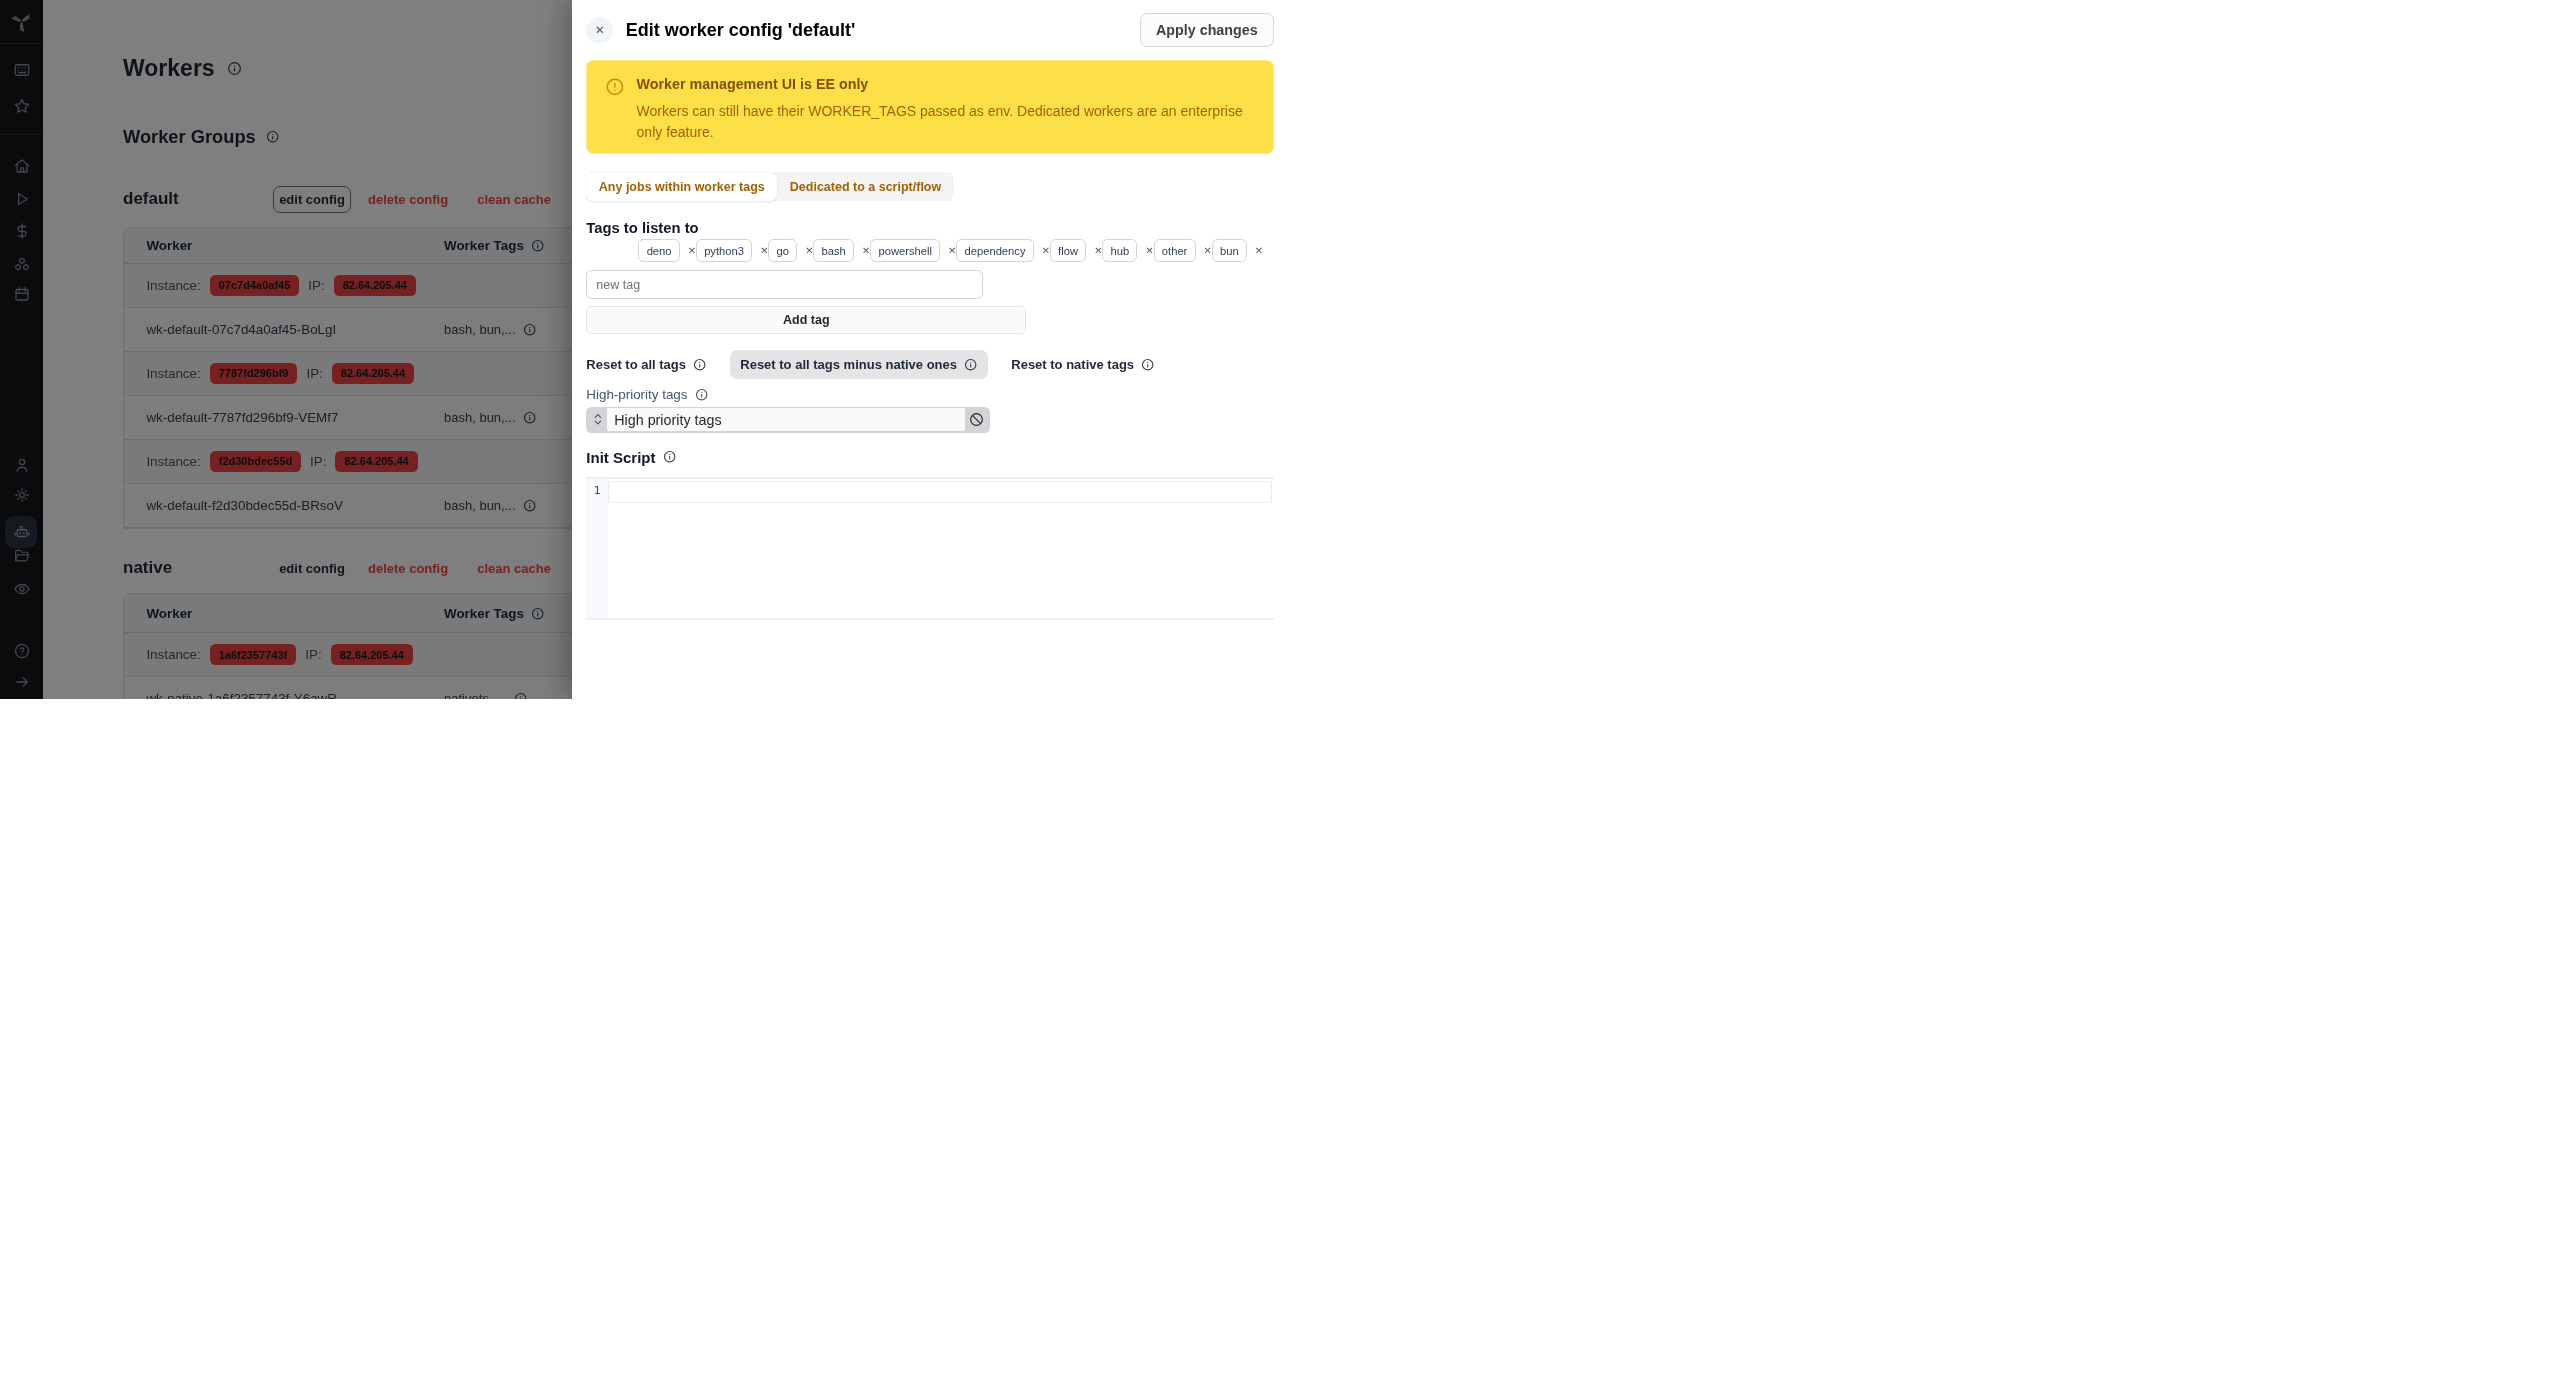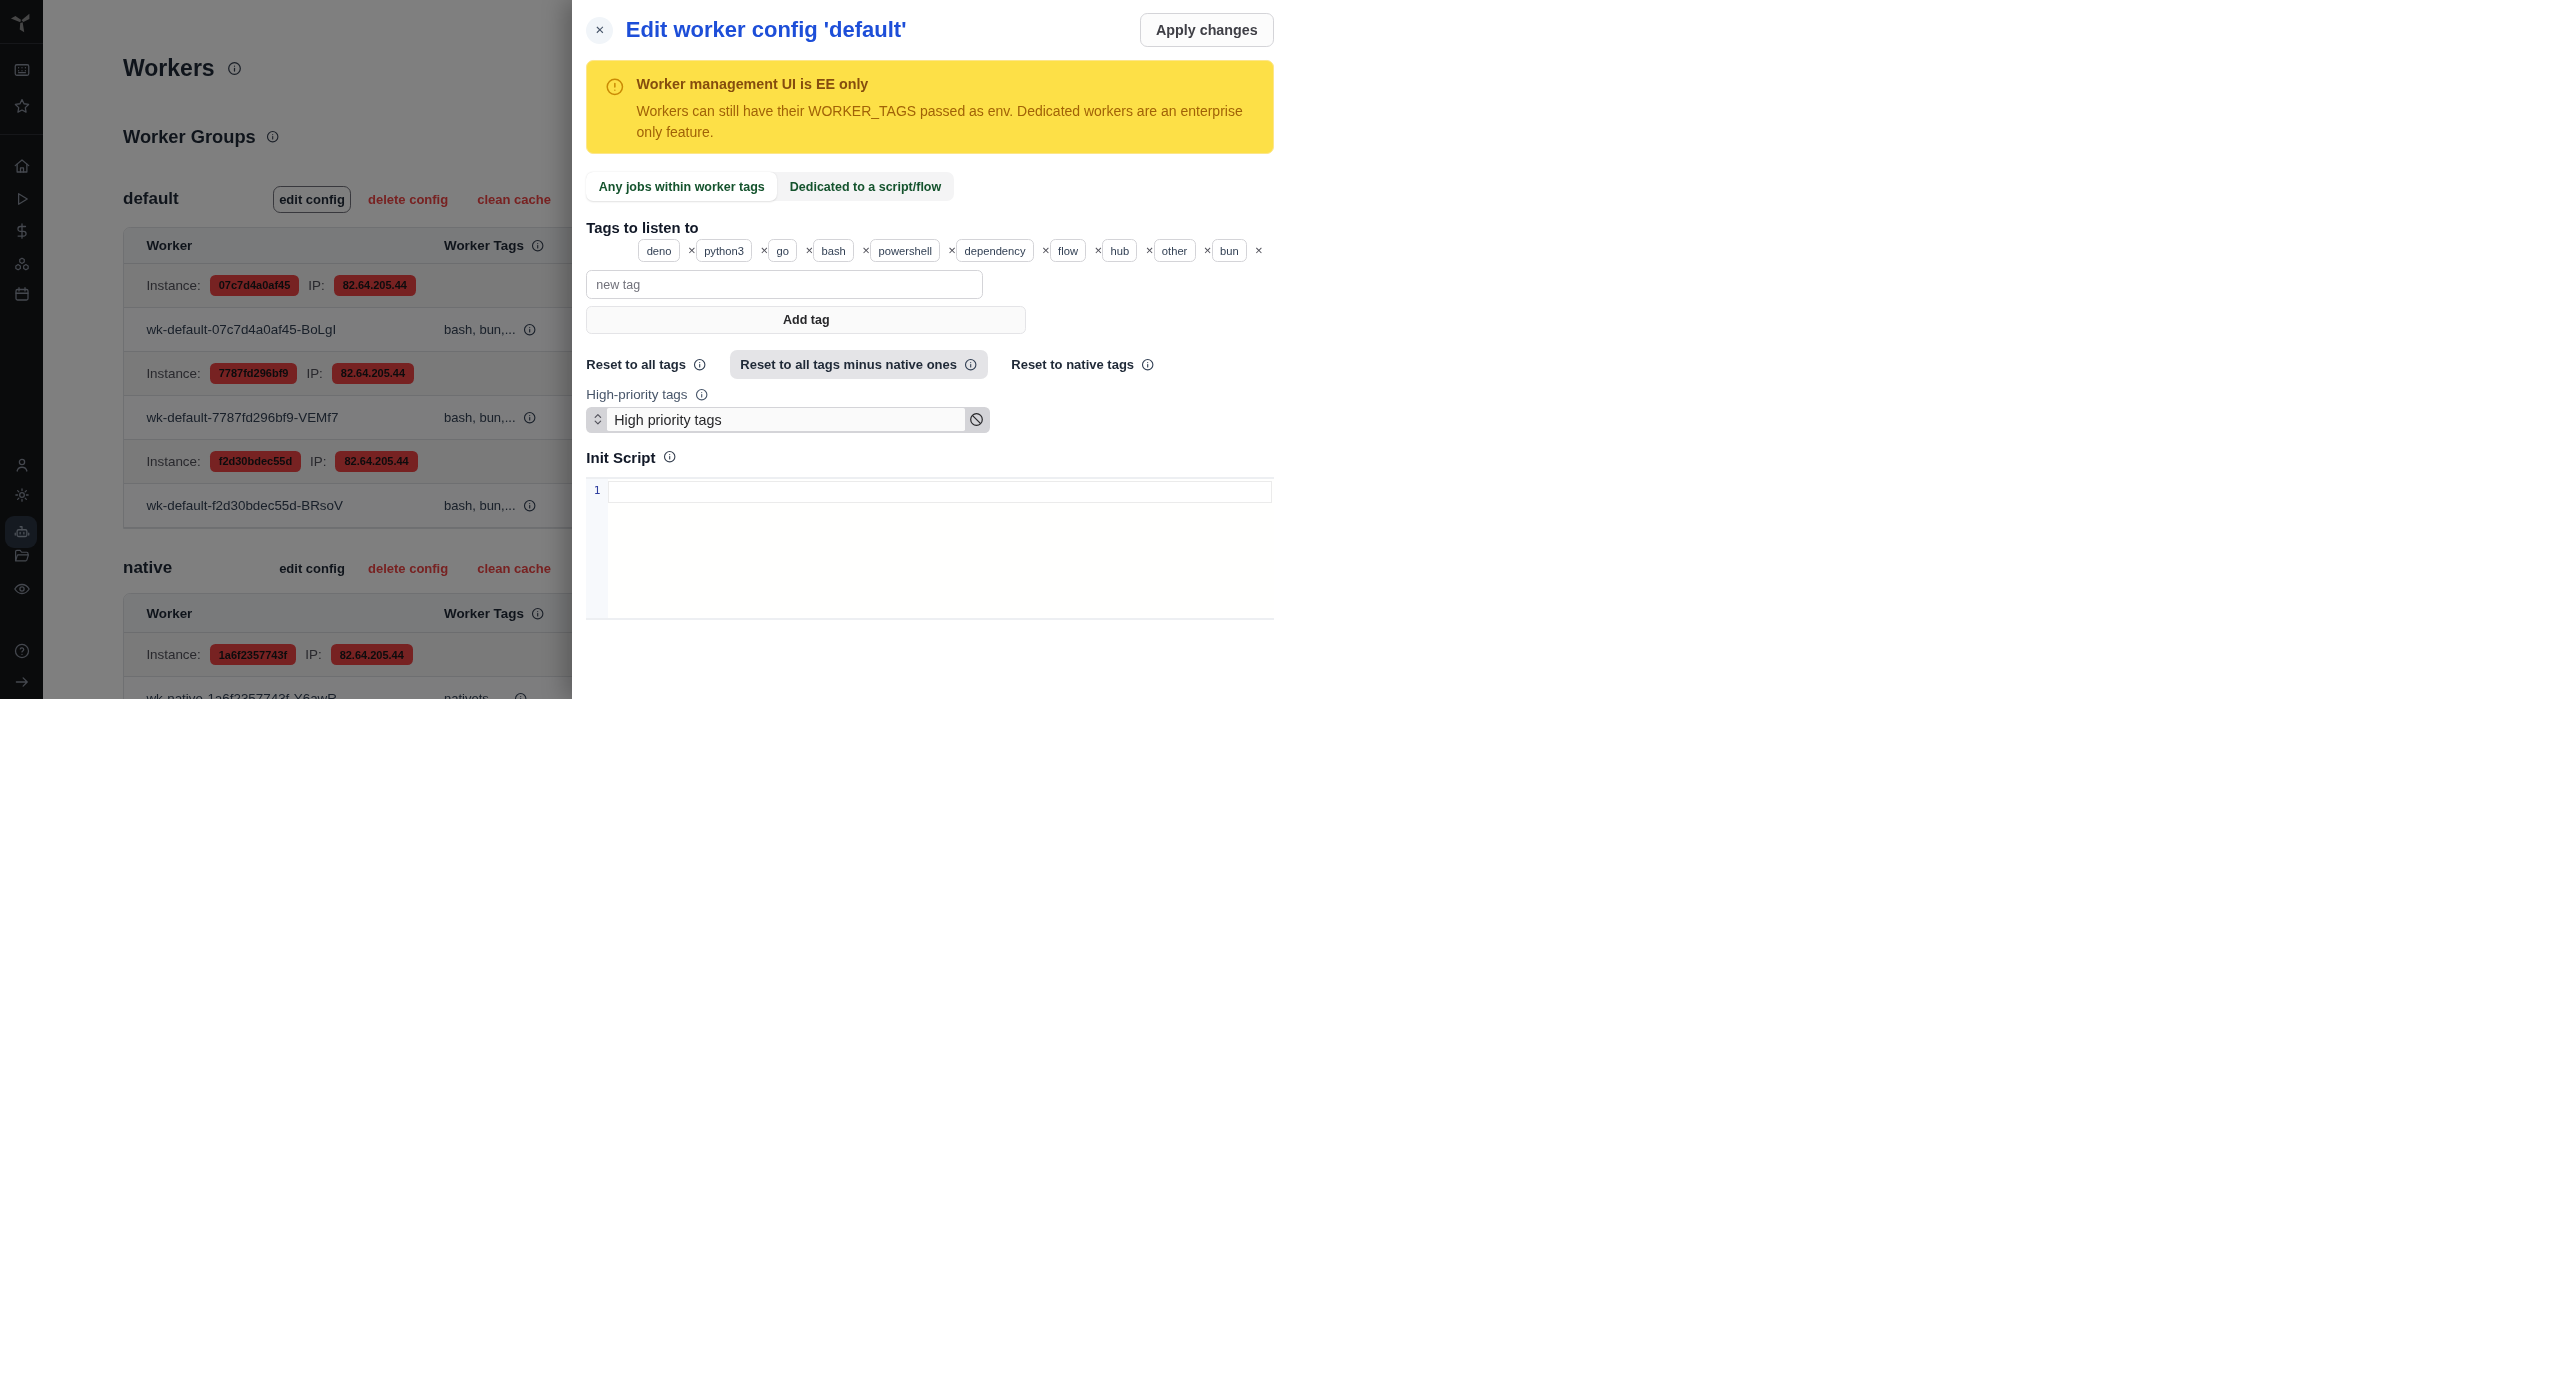--- a/index.html
+++ b/index.html
@@ -62,32 +62,32 @@
   .overlay { position:absolute; left:0; top:0; width:572px; height:699px;
     background:rgba(0,0,0,0.5); z-index:20; cursor:pointer; }
 
   
   .drawer { position:absolute; left:572px; top:0; width:716px; height:699px;
     background:#fff; z-index:30; box-shadow:-7.2px 0 23px rgba(0,0,0,.28);
     padding:10.7px 14.3px 0 14.3px; }
   .drawer-header { display:flex; align-items:center; gap:12.5px; height:39px; }
   .close-btn { width:27px; height:27px; border-radius:50%; background:#f1f5f9; flex:0 0 27px;
     display:flex; align-items:center; justify-content:center; font-size:11.6px; color:#475569; cursor:pointer; }
-  .drawer-title { font-size:22px; font-weight:700; color:#1d4ed8; flex:1; }
+  .drawer-title { font-size:18px; font-weight:700; color:#000000; flex:1; }
   .apply-btn { font-size:14.3px; font-weight:600; color:#3f3f46; background:#fcfcfc;
     border:0.9px solid #d4d4d8; border-radius:7.2px; padding:8px 15px; cursor:pointer; }
 
   .banner { margin-top:10.7px; background:#fde047; border:0.9px solid #fde68a; border-radius:7.2px;
     padding:15px 18px; display:flex; gap:11.6px; height:94px; }
   .banner-icon { color:#ca8a04; margin-top:0.9px; }
   .banner-title { font-size:14.3px; font-weight:600; color:#854d0e; margin-bottom:9px; }
   .banner-body { font-size:14px; color:#a16207; line-height:1.5; max-width:622px; }
 
   .tabs { margin-top:18px; display:inline-flex; background:#f4f4f5; border-radius:7.2px; }
-  .tab { font-size:12.5px; font-weight:600; color:#14532d; padding:7.2px 12.5px;
+  .tab { font-size:12.5px; font-weight:600; color:#a16207; padding:7.2px 12.5px;
     border-radius:7.2px; cursor:pointer; white-space:nowrap; }
   .tab.active { background:#fff; box-shadow:0 0.9px 1.8px rgba(0,0,0,.12); }
 
   .tags-heading { margin-top:19.7px; font-size:14.8px; font-weight:700; color:#111827; }
   .chips { margin-top:3px; display:flex; justify-content:flex-end; align-items:center;
     padding-right:10.7px; }
   .chip { display:inline-flex; align-items:center; gap:8px; }
   .chip-box { border:0.9px solid #d4d4d8; border-radius:5.4px; padding:4.5px 7.2px;
     font-size:11.2px; color:#334155; background:#fff; white-space:nowrap; }
   .chip-x { font-size:9.8px; color:#52525b; cursor:pointer; }

